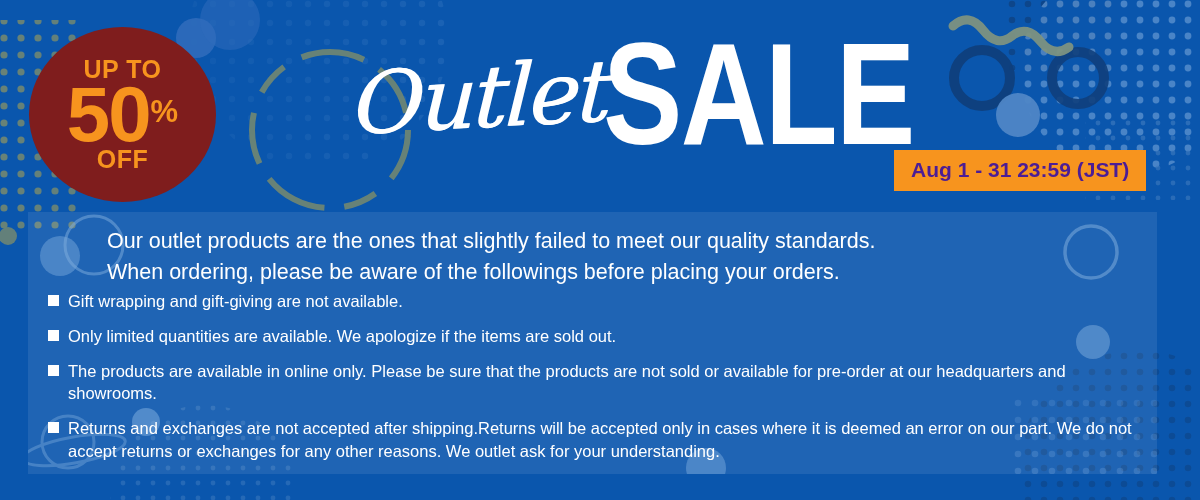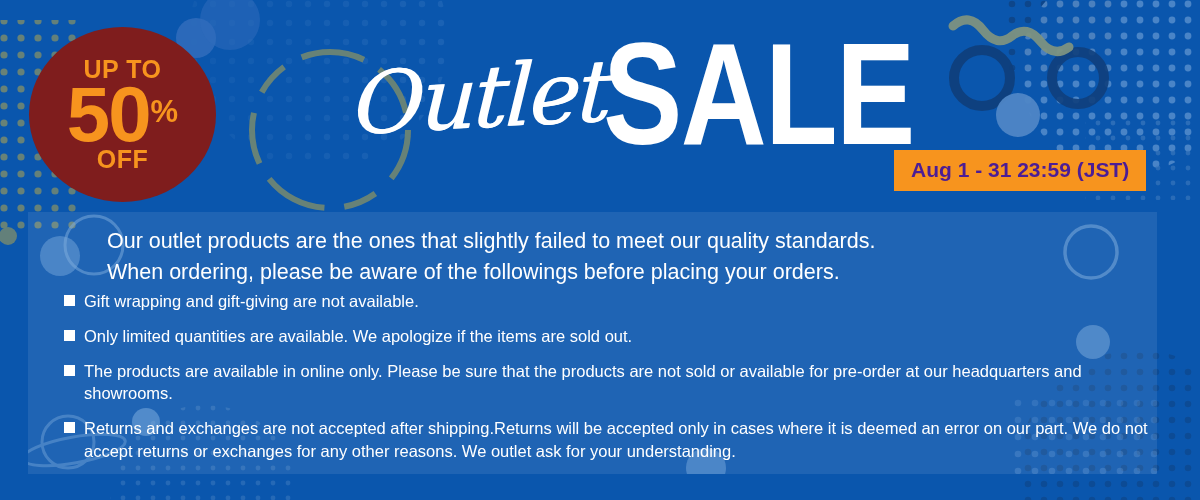--- a/index.html
+++ b/index.html
@@ -143,21 +143,21 @@
     top: 14px;
     color: #ffffff;
     font-size: 21.5px;
     font-weight: normal;
     line-height: 1.46;
     z-index: 3;
     margin-left: 44px;
   }
   #bullets {
     position: absolute;
-    left: 36px;
+    left: 20px;
     top: 78px;
     width: 1090px;
     z-index: 3;
   }
   .bullet {
     display: flex;
     align-items: flex-start;
     color: #ffffff;
     font-size: 16.5px;
     line-height: 1.38;

